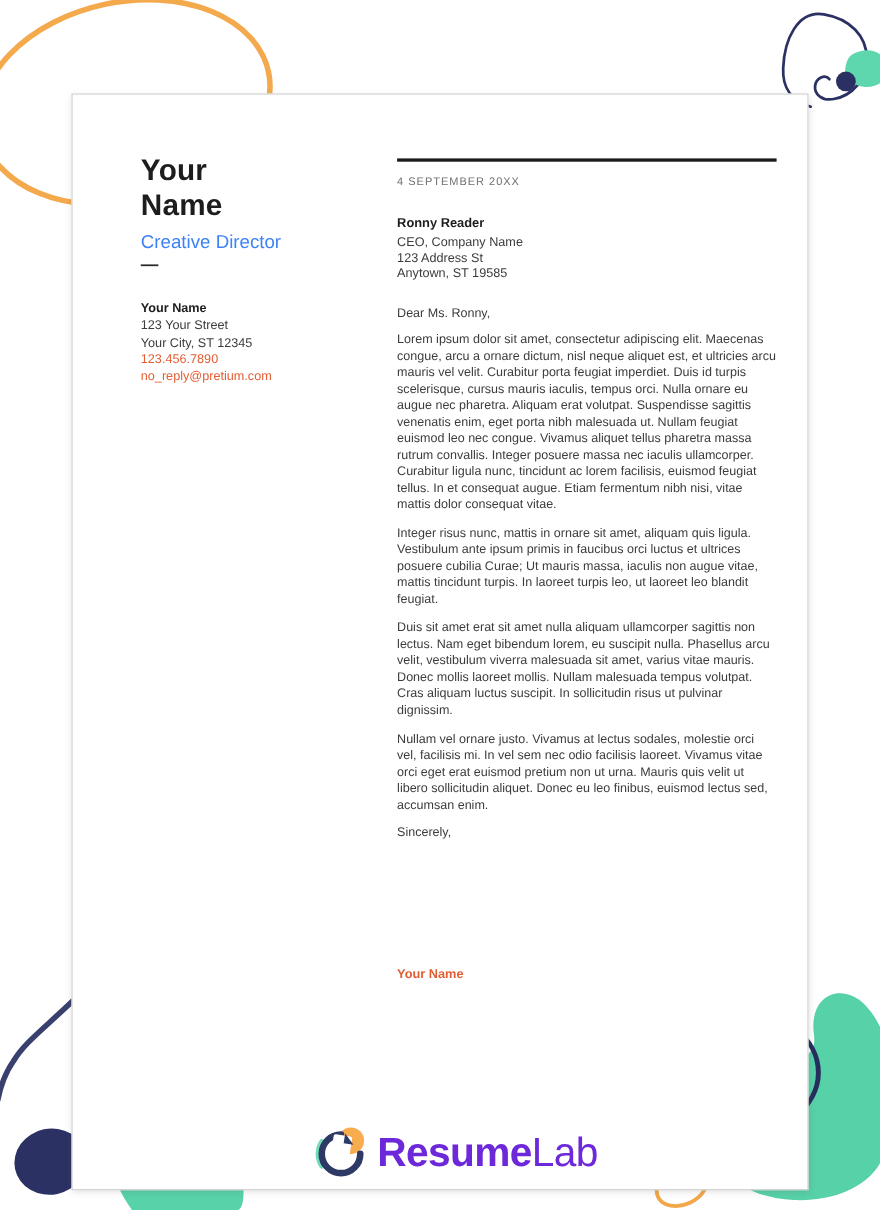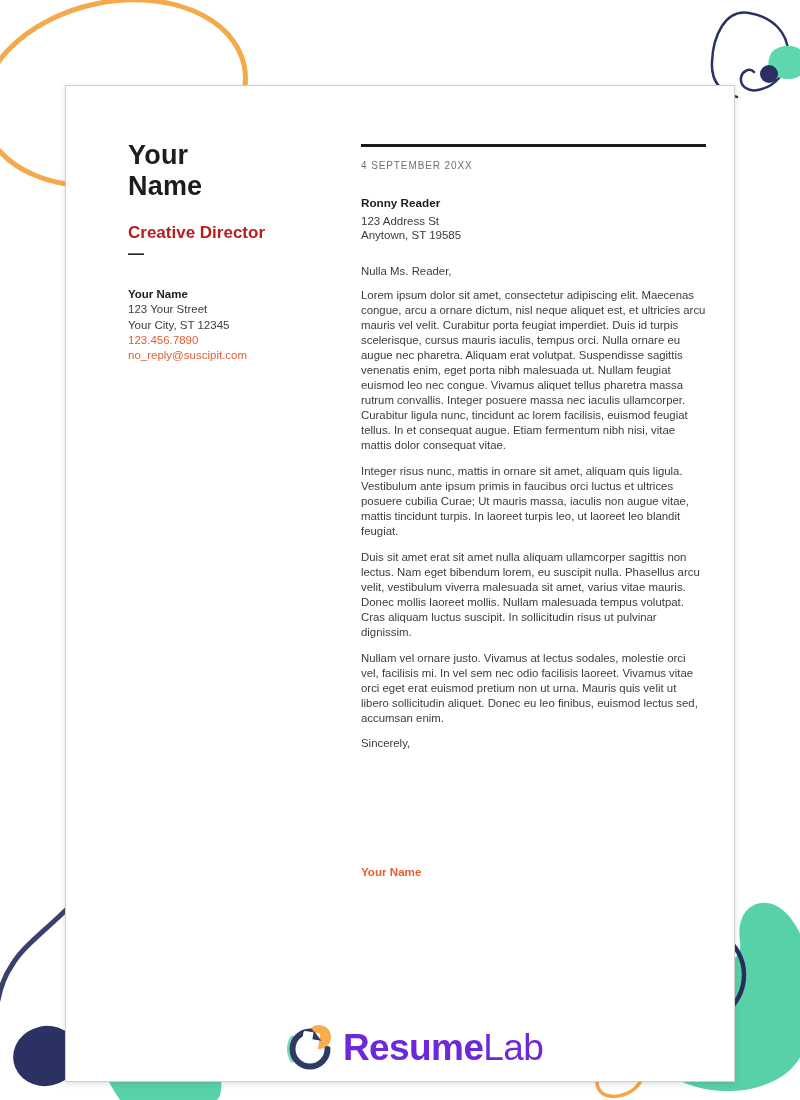--- a/index.html
+++ b/index.html
@@ -15,21 +15,21 @@
   .letter {
     position:absolute; left:65px; top:85px; width:670px; height:997px;
     background:#ffffff; border:1px solid #cfcfcf; box-sizing:border-box;
     box-shadow:0 2px 6px rgba(80,80,80,0.18);
     z-index:2;
   }
   .side { position:absolute; left:62px; top:54px; width:190px; }
   .big-name {
     font-size:27px; line-height:31px; font-weight:800; color:#1d1d1d; letter-spacing:.2px;
   }
-  .job-title { margin-top:21px; font-size:17px; font-weight:700; color:#b91c1c; }
+  .job-title { margin-top:8px; font-size:17px; font-weight:400; color:#3b82f6; }
   .dash { font-size:16px; font-weight:800; color:#2a2a2a; line-height:22px; }
   .contact-name { margin-top:22px; font-size:11.5px; font-weight:700; color:#1d1d1d; line-height:15.3px; }
   .contact-line { font-size:11.5px; color:#3c3c3c; line-height:15.3px; }
   .contact-line.accent { color:#E25E33; }
 
   .main { position:absolute; left:261px; top:58px; width:345px;margin-left:34px; }
   .rule { height:3px; background:#1b1b1b; }
   .date { margin-top:13px; font-size:10px; color:#6f6f6f; letter-spacing:.9px; }
   .recipient { margin-top:25px; font-size:11.5px; color:#3c3c3c; line-height:14px; }
   .recipient .r-name { font-weight:700; color:#1d1d1d; font-size:11.7px; margin-bottom:4px; }
@@ -70,32 +70,33 @@
 
     <aside class="side">
       <div class="big-name">Your</div>
       <div class="big-name">Name</div>
       <div class="job-title">Creative Director</div>
       <div class="dash">—</div>
       <div class="contact-name">Your Name</div>
       <div class="contact-line">123 Your Street</div>
       <div class="contact-line">Your City, ST 12345</div>
       <div class="contact-line accent">123.456.7890</div>
-      <div class="contact-line accent">no_reply@suscipit.com</div>
+      <div class="contact-line accent">no_reply@pretium.com</div>
     </aside>
 
     <section class="main">
       <div class="rule"></div>
       <div class="date">4 SEPTEMBER 20XX</div>
       <div class="recipient">
         <div class="r-name">Ronny Reader</div>
+        <div>CEO, Company Name</div>
         <div>123 Address St</div>
         <div>Anytown, ST 19585</div>
       </div>
-      <div class="salutation">Nulla Ms. Reader,</div>
+      <div class="salutation">Dear Ms. Ronny,</div>
       <p>Lorem ipsum dolor sit amet, consectetur adipiscing elit. Maecenas congue, arcu a ornare dictum, nisl neque aliquet est, et ultricies arcu mauris vel velit. Curabitur porta feugiat imperdiet. Duis id turpis scelerisque, cursus mauris iaculis, tempus orci. Nulla ornare eu augue nec pharetra. Aliquam erat volutpat. Suspendisse sagittis venenatis enim, eget porta nibh malesuada ut. Nullam feugiat euismod leo nec congue. Vivamus aliquet tellus pharetra massa rutrum convallis. Integer posuere massa nec iaculis ullamcorper. Curabitur ligula nunc, tincidunt ac lorem facilisis, euismod feugiat tellus. In et consequat augue. Etiam fermentum nibh nisi, vitae mattis dolor consequat vitae.</p>
       <p>Integer risus nunc, mattis in ornare sit amet, aliquam quis ligula. Vestibulum ante ipsum primis in faucibus orci luctus et ultrices posuere cubilia Curae; Ut mauris massa, iaculis non augue vitae, mattis tincidunt turpis. In laoreet turpis leo, ut laoreet leo blandit feugiat.</p>
       <p>Duis sit amet erat sit amet nulla aliquam ullamcorper sagittis non lectus. Nam eget bibendum lorem, eu suscipit nulla. Phasellus arcu velit, vestibulum viverra malesuada sit amet, varius vitae mauris. Donec mollis laoreet mollis. Nullam malesuada tempus volutpat. Cras aliquam luctus suscipit. In sollicitudin risus ut pulvinar dignissim.</p>
       <p>Nullam vel ornare justo. Vivamus at lectus sodales, molestie orci vel, facilisis mi. In vel sem nec odio facilisis laoreet. Vivamus vitae orci eget erat euismod pretium non ut urna. Mauris quis velit ut libero sollicitudin aliquet. Donec eu leo finibus, euismod lectus sed, accumsan enim.</p>
       <div class="closing">Sincerely,</div>
       <div class="signature">Your Name</div>
     </section>
 
   </div>
 

